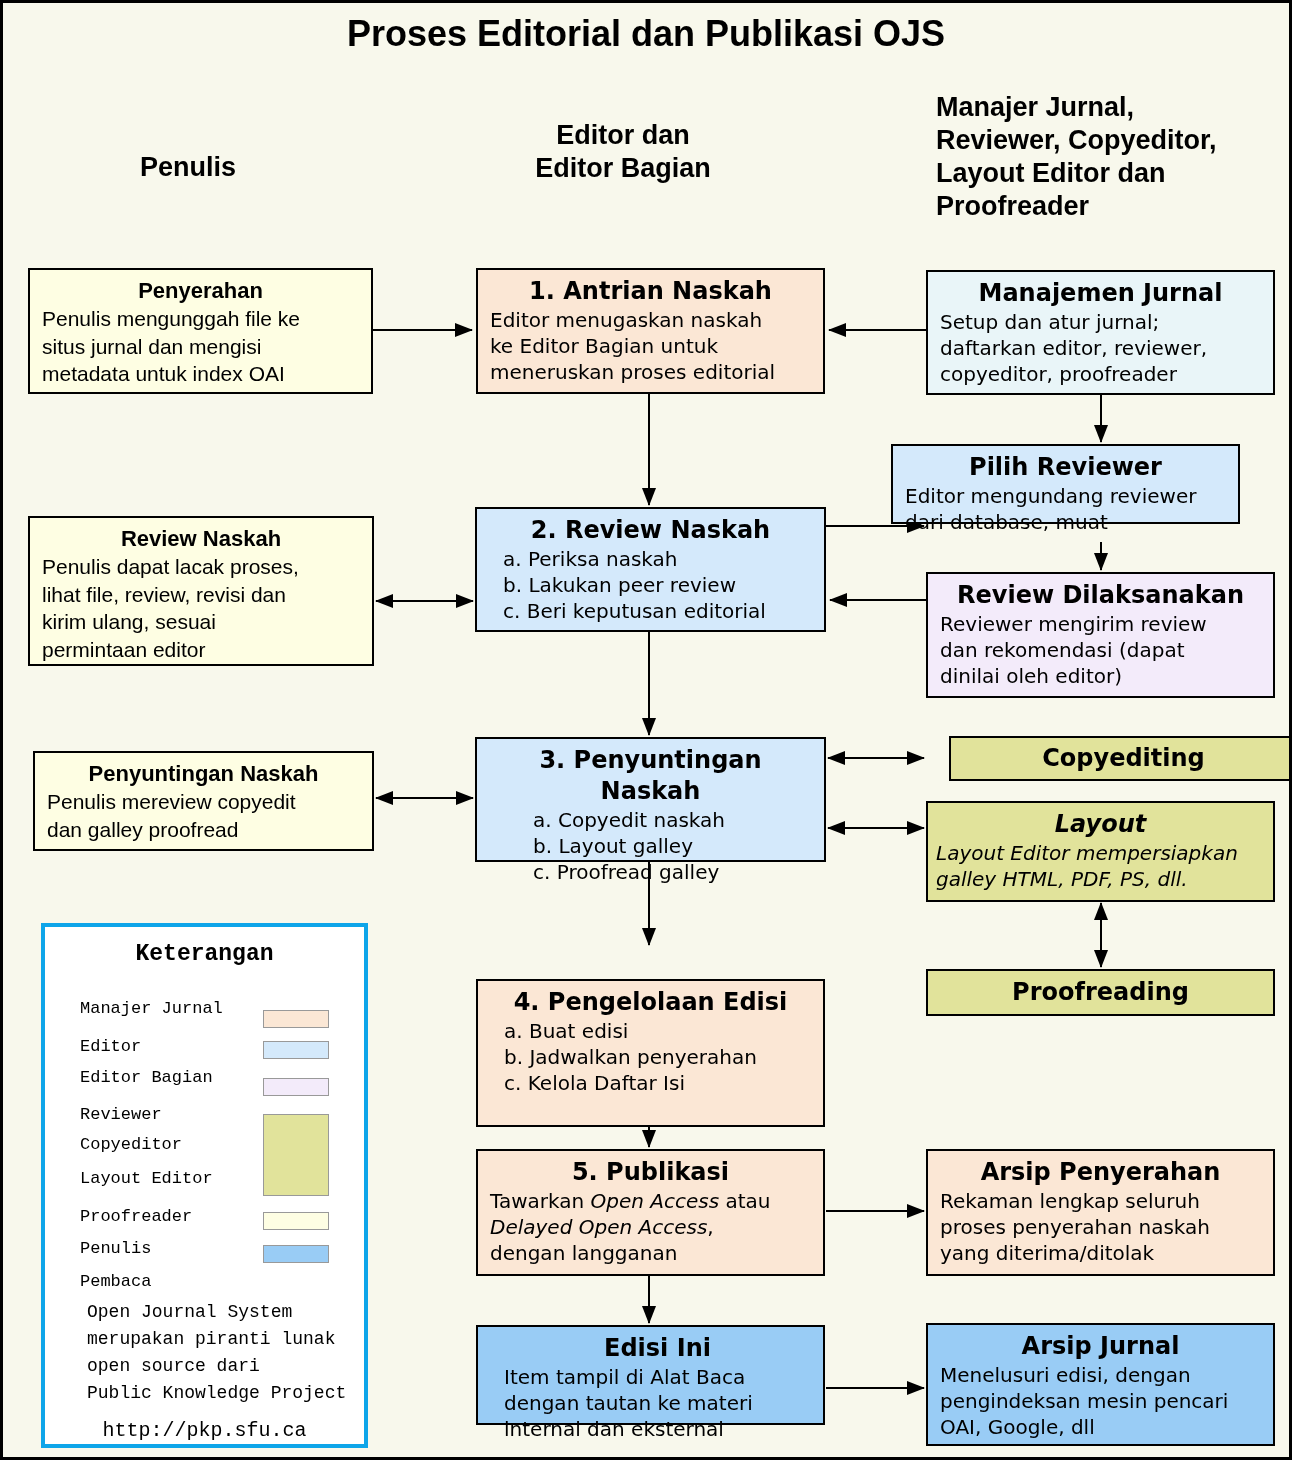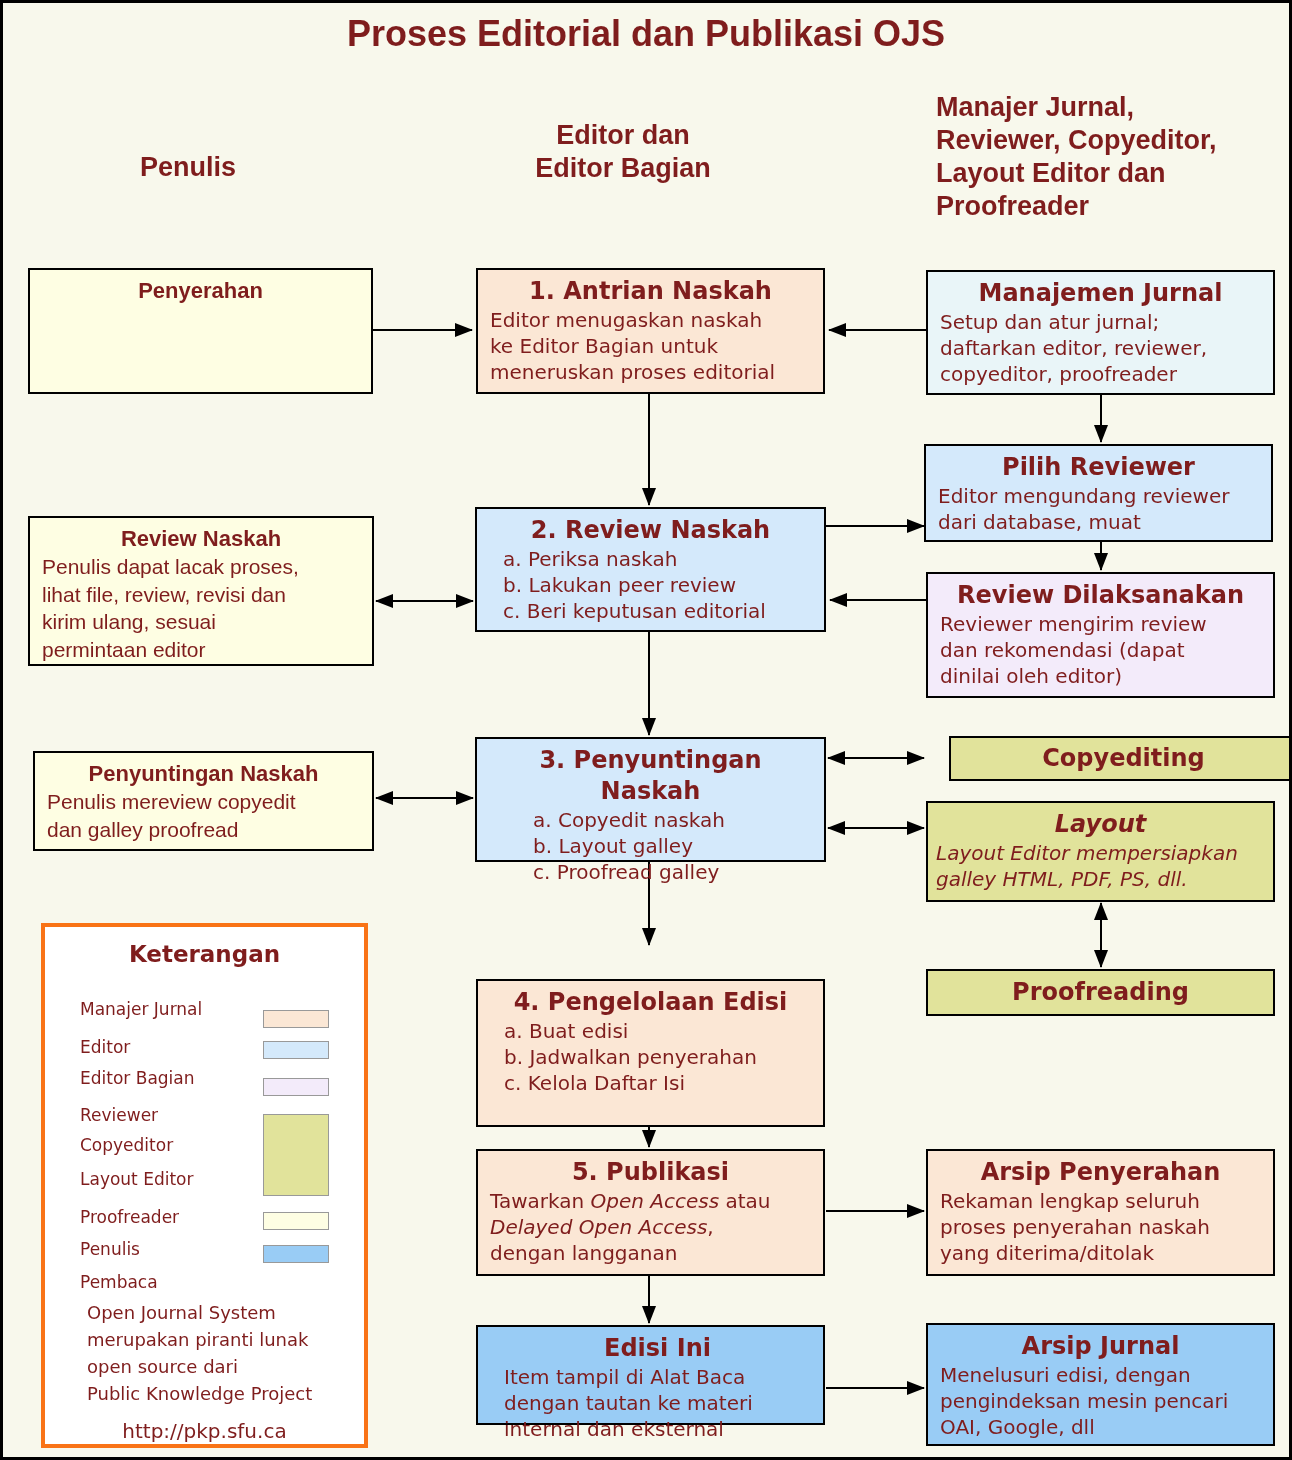--- a/index.html
+++ b/index.html
@@ -4,21 +4,21 @@
 <style>
   html,body{margin:0;padding:0;background:#fff;}
   #canvas{
     position:relative;
     width:1292px;height:1460px;
     background:var(--c-page,#F8F8EC);
     border:3px solid #000;
     box-sizing:border-box;
     overflow:hidden;
     font-family:"DejaVu Sans",sans-serif;
-    color:#7f1d1d;
+    color:#000000;
   }
   .abs{position:absolute;}
   .page-title{
     left:0;top:10px;width:100%;
     text-align:center;
     font-family:"Liberation Sans",sans-serif;
     font-weight:bold;font-size:36px;
   }
   .col-header{
     font-family:"Liberation Sans",sans-serif;
@@ -45,21 +45,22 @@
   .c-reader{background:var(--c-reader,#99CCF5);}
   .c-manager{background:var(--c-manager,#E9F5F8);}
   .items div{white-space:pre;}
   .pad-items-sm .items{padding-left:14px;}
   .pad-items-lg .items{padding-left:44px;}
   .center-title-only{display:flex;align-items:center;justify-content:center;}
   .center-title-only .box-title{width:100%;}
   #legend{
     box-sizing:border-box;
     background:var(--c-legend,#FFFFFF);
-    border:4px solid #f97316;
+    border:4px solid #0ea5e9;
+    font-family:Liberation Mono, monospace;
   }
   #legend .legend-title{
     position:absolute;left:0;top:14px;width:100%;
     text-align:center;font-weight:bold;font-size:23px;
   }
   .legend-label{position:absolute;left:35px;font-size:17px;white-space:nowrap;margin-top:28px;}
   .legend-swatch{position:absolute;left:218px;width:66px;height:18px;border:1px solid #999;box-sizing:border-box;}
   .legend-swatch.big{height:82px;}
   .legend-footer{position:absolute;left:42px;font-size:18px;line-height:1.5;white-space:pre-line;}
   .legend-url{position:absolute;left:0;width:100%;text-align:center;font-size:20px;}
@@ -103,20 +104,23 @@
   <div class="abs col-header" style="left:100px;top:148px;width:170px;text-align:center;">Penulis</div>
   <div class="abs col-header" style="left:470px;top:116px;width:300px;text-align:center;">Editor dan
 Editor Bagian</div>
   <div class="abs col-header" style="left:933px;top:88px;width:345px;">Manajer Jurnal,
 Reviewer, Copyeditor,
 Layout Editor dan
 Proofreader</div>
 
   <div class="abs box c-author narrowfont" style="left:25px;top:265px;width:345px;height:126px;">
     <div class="box-title">Penyerahan</div>
+    <div class="box-body">Penulis mengunggah file ke
+situs jurnal dan mengisi
+metadata untuk index OAI</div>
   </div>
 
   <div class="abs box c-author narrowfont" style="left:25px;top:513px;width:346px;height:150px;">
     <div class="box-title">Review Naskah</div>
     <div class="box-body">Penulis dapat lacak proses,
 lihat file, review, revisi dan
 kirim ulang, sesuai
 permintaan editor</div>
   </div>
 
@@ -176,21 +180,21 @@
 internal dan eksternal</div>
   </div>
 
   <div class="abs box c-manager" style="left:923px;top:267px;width:349px;height:125px;">
     <div class="box-title">Manajemen Jurnal</div>
     <div class="box-body">Setup dan atur jurnal;
 daftarkan editor, reviewer,
 copyeditor, proofreader</div>
   </div>
 
-  <div class="abs box c-section" style="left:921px;top:441px;width:349px;height:98px;">
+  <div class="abs box c-section" style="left:888px;top:441px;width:349px;height:80px;">
     <div class="box-title">Pilih Reviewer</div>
     <div class="box-body">Editor mengundang reviewer
 dari database, muat</div>
   </div>
 
   <div class="abs box c-reviewer" style="left:923px;top:569px;width:349px;height:126px;">
     <div class="box-title">Review Dilaksanakan</div>
     <div class="box-body">Reviewer mengirim review
 dan rekomendasi (dapat
 dinilai oleh editor)</div>

